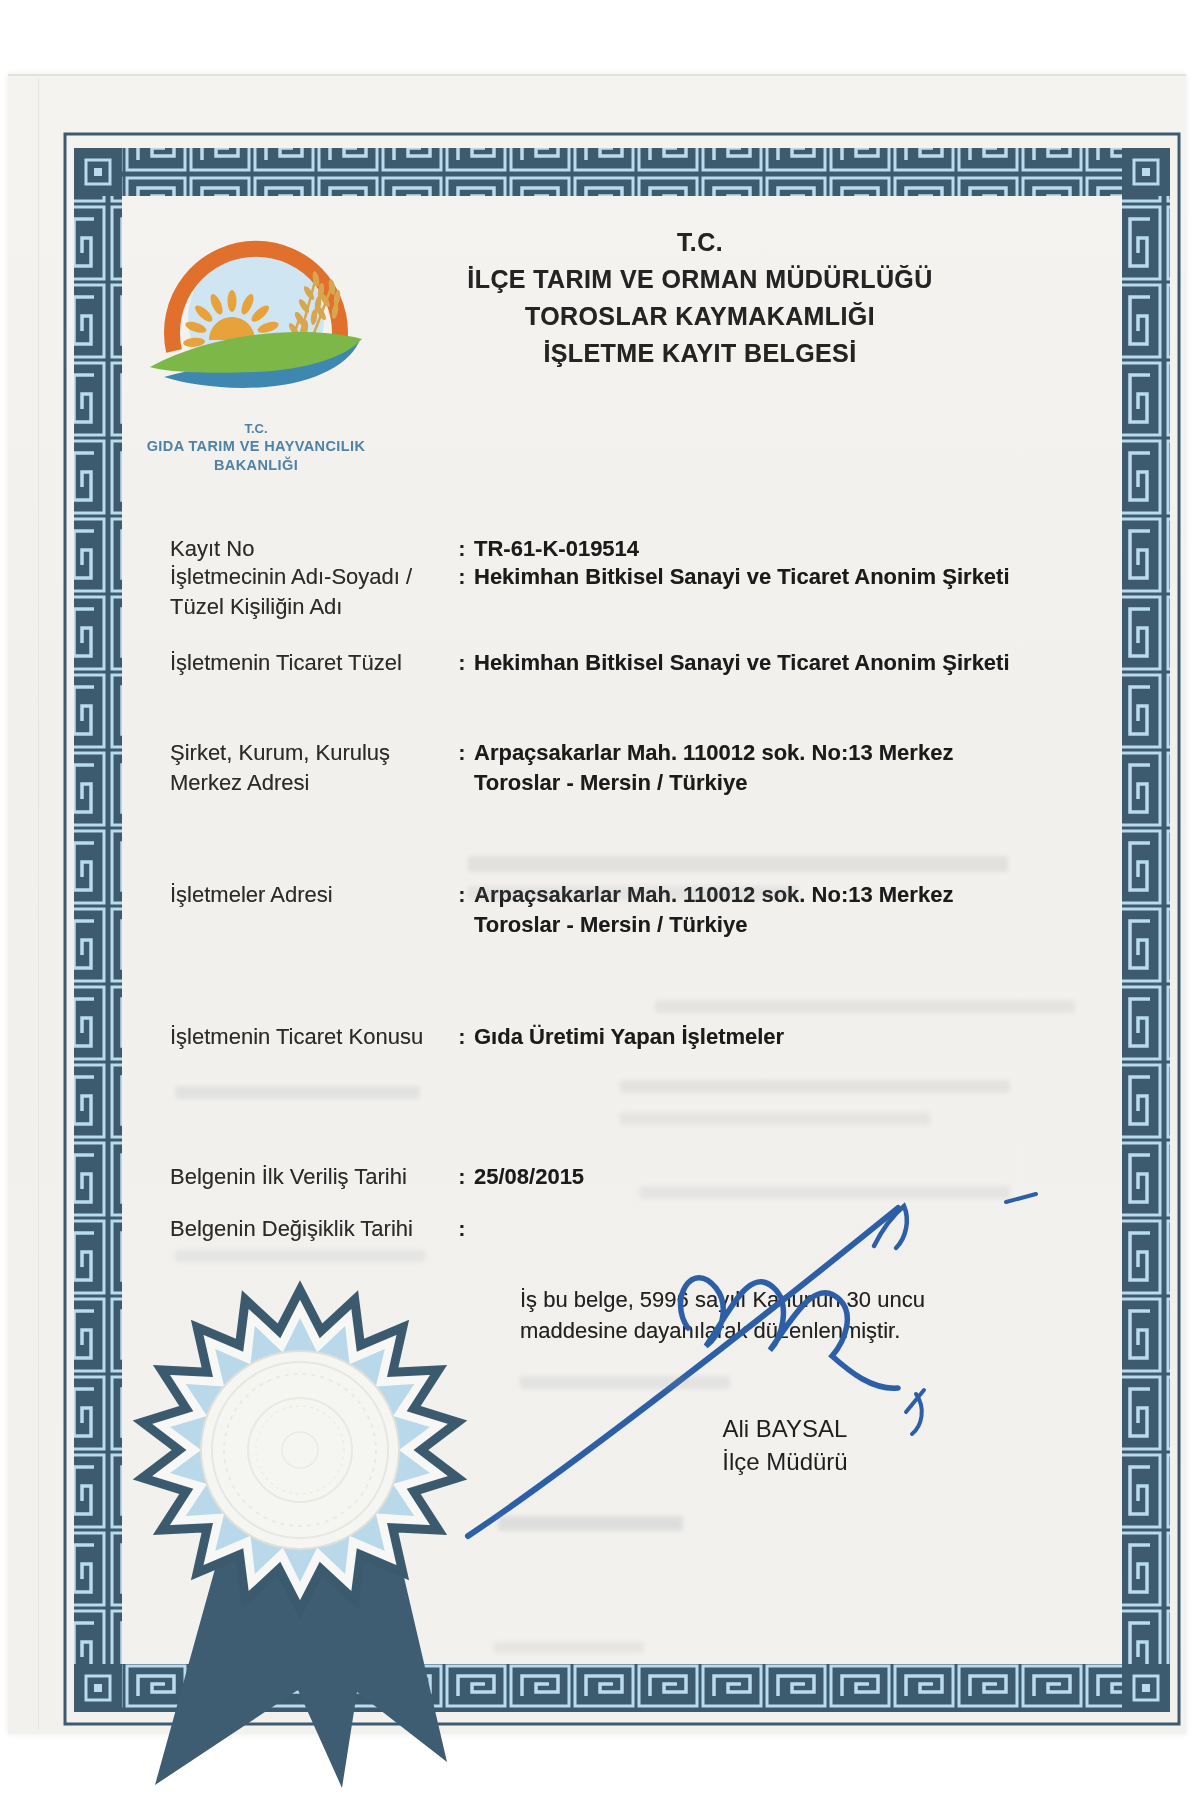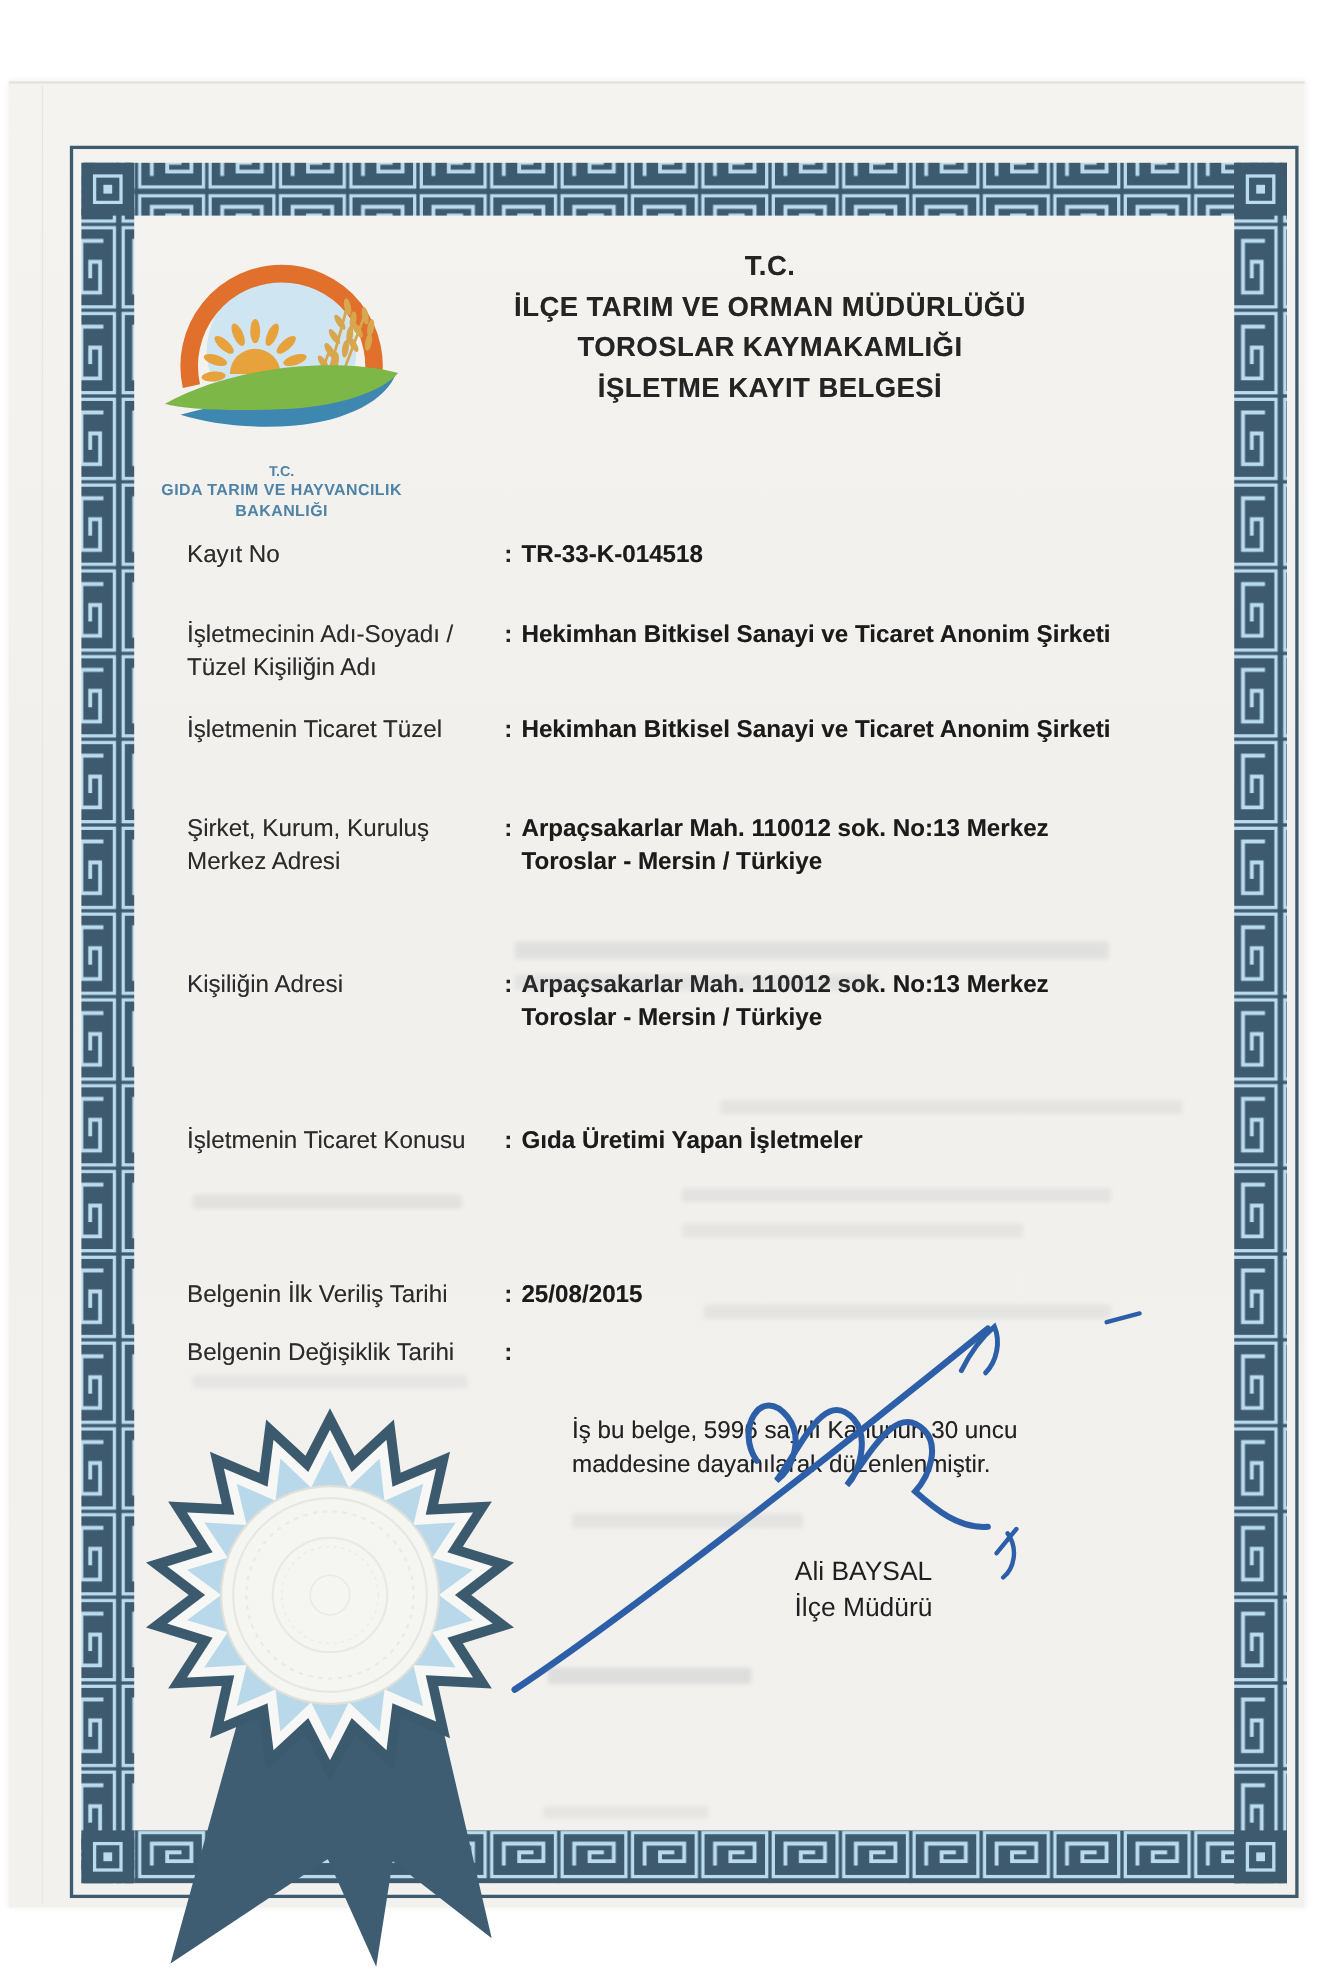--- a/index.html
+++ b/index.html
@@ -135,42 +135,42 @@
     <div class="c2">BAKANLIĞI</div>
   </div>
 
   <div class="hdr">
     <div>T.C.</div>
     <div>İLÇE TARIM VE ORMAN MÜDÜRLÜĞÜ</div>
     <div>TOROSLAR KAYMAKAMLIĞI</div>
     <div>İŞLETME KAYIT BELGESİ</div>
   </div>
 
-  <div class="row" style="top:489px">
+  <div class="row" style="top:534px">
     <div class="lbl">Kayıt No</div>
     <div class="sep">:</div>
-    <div class="val">TR-33-K-014518</div>
+    <div class="val">TR-61-K-019514</div>
   </div>
   <div class="row" style="top:562px">
     <div class="lbl">İşletmecinin Adı-Soyadı / Tüzel Kişiliğin Adı</div>
     <div class="sep">:</div>
     <div class="val">Hekimhan Bitkisel Sanayi ve Ticaret Anonim Şirketi</div>
   </div>
   <div class="row" style="top:648px">
     <div class="lbl">İşletmenin Ticaret Tüzel</div>
     <div class="sep">:</div>
     <div class="val">Hekimhan Bitkisel Sanayi ve Ticaret Anonim Şirketi</div>
   </div>
   <div class="row" style="top:738px">
     <div class="lbl">Şirket, Kurum, Kuruluş Merkez Adresi</div>
     <div class="sep">:</div>
     <div class="val">Arpaçsakarlar Mah. 110012 sok. No:13 Merkez Toroslar - Mersin / Türkiye</div>
   </div>
   <div class="row" style="top:880px">
-    <div class="lbl">Kişiliğin Adresi</div>
+    <div class="lbl">İşletmeler Adresi</div>
     <div class="sep">:</div>
     <div class="val">Arpaçsakarlar Mah. 110012 sok. No:13 Merkez Toroslar - Mersin / Türkiye</div>
   </div>
   <div class="row" style="top:1022px">
     <div class="lbl">İşletmenin Ticaret Konusu</div>
     <div class="sep">:</div>
     <div class="val">Gıda Üretimi Yapan İşletmeler</div>
   </div>
   <div class="row" style="top:1162px">
     <div class="lbl">Belgenin İlk Veriliş Tarihi</div>

